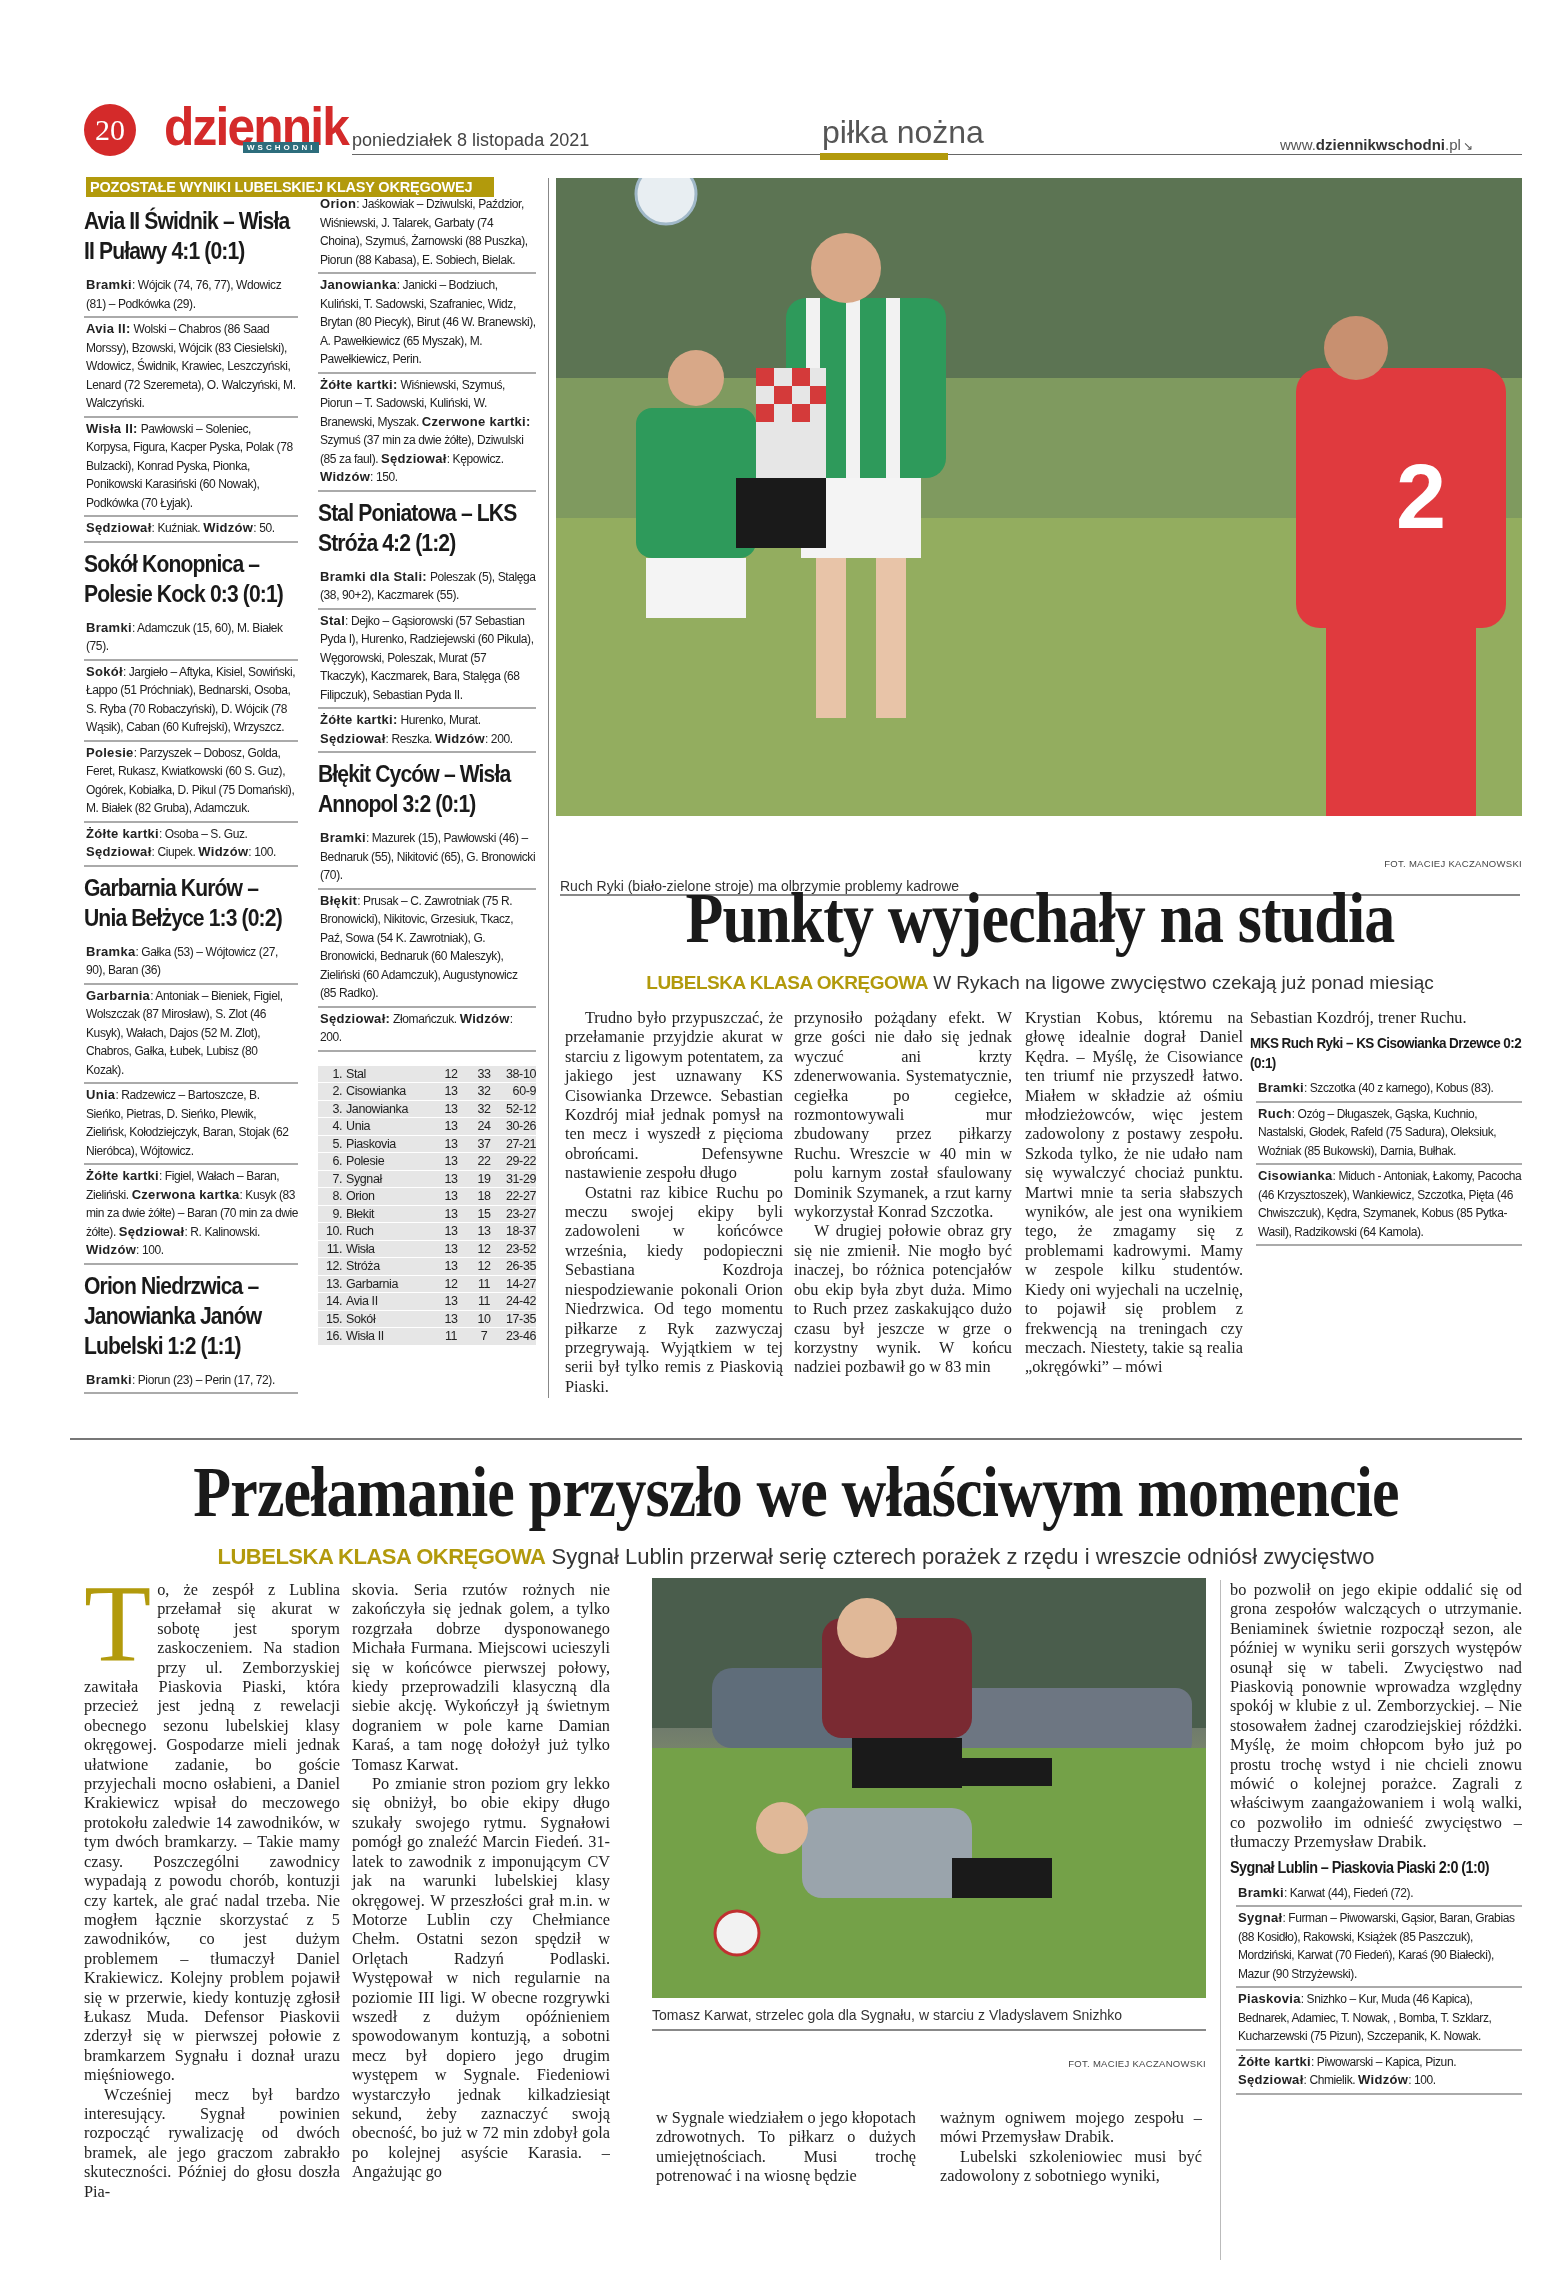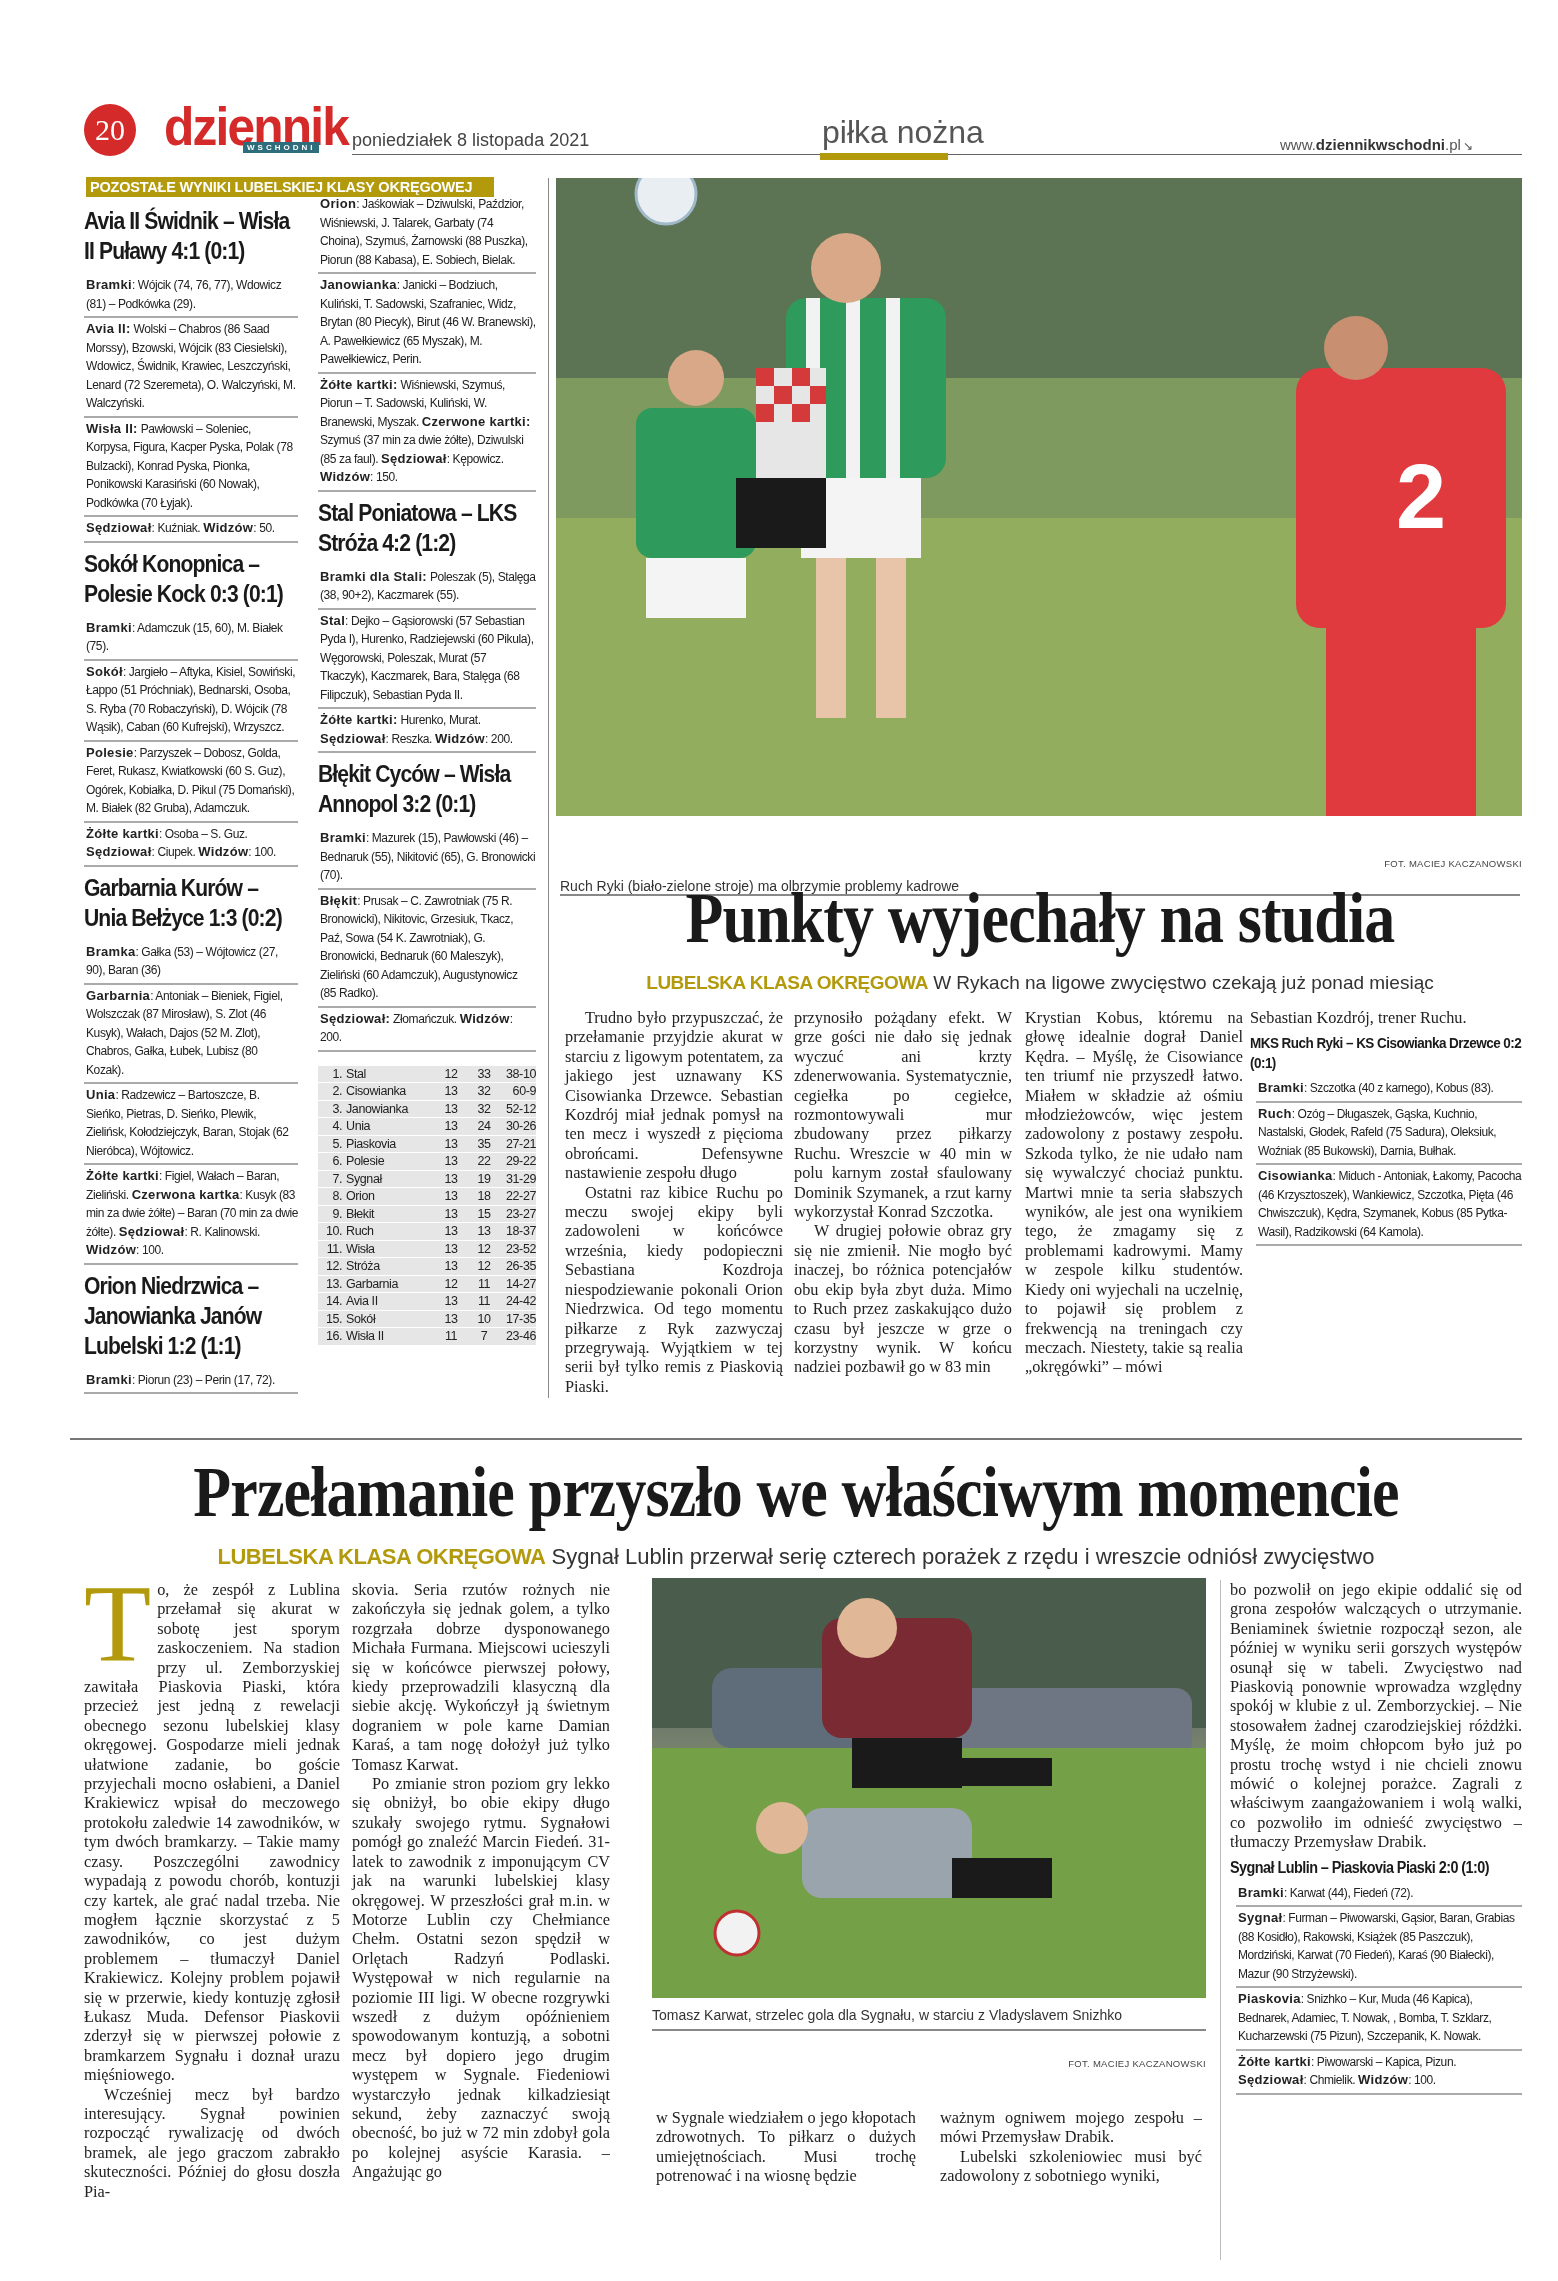--- a/index.html
+++ b/index.html
@@ -166,21 +166,21 @@
         <span class="pos">4.</span>
         <span class="team">Unia</span>
         <span class="gp">13</span>
         <span class="pts">24</span>
         <span class="gd">30-26</span>
       </div>
       <div class="trow">
         <span class="pos">5.</span>
         <span class="team">Piaskovia</span>
         <span class="gp">13</span>
-        <span class="pts">35</span>
+        <span class="pts">37</span>
         <span class="gd">27-21</span>
       </div>
       <div class="trow">
         <span class="pos">6.</span>
         <span class="team">Polesie</span>
         <span class="gp">13</span>
         <span class="pts">22</span>
         <span class="gd">29-22</span>
       </div>
       <div class="trow">

